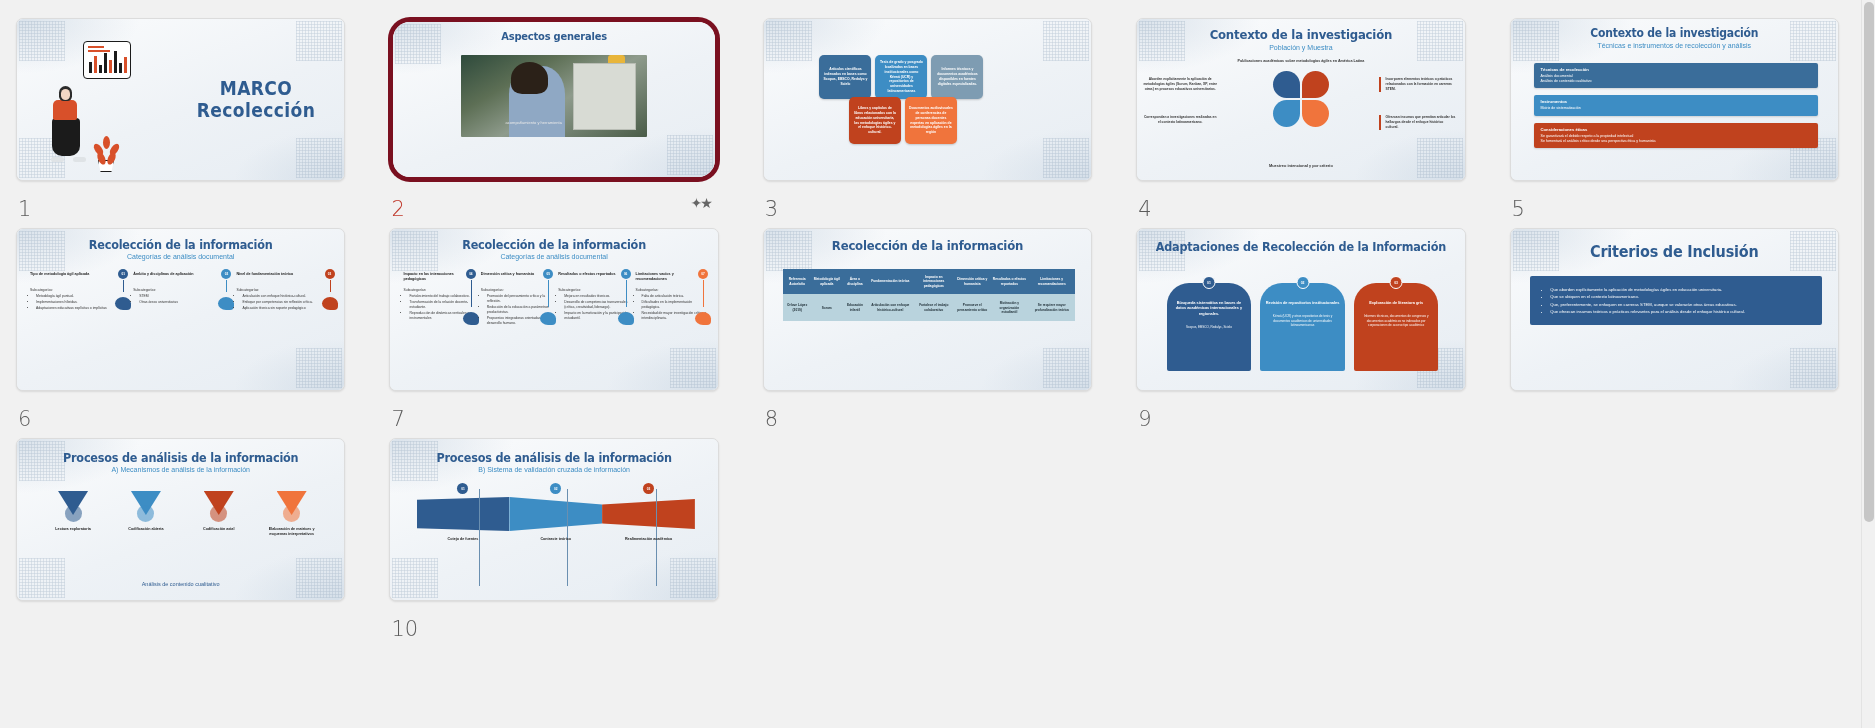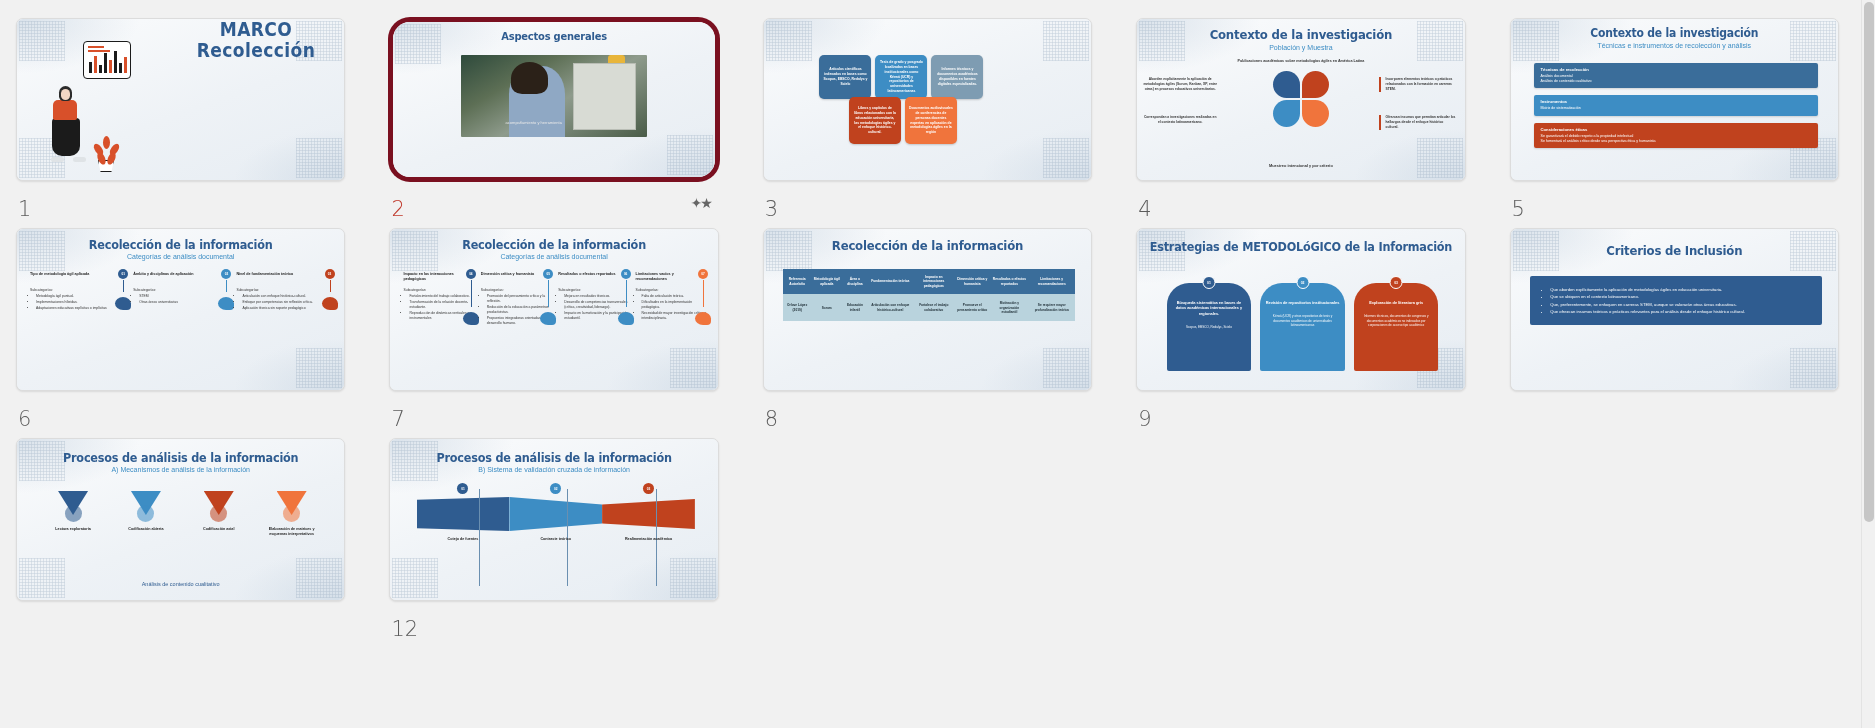--- a/index.html
+++ b/index.html
@@ -105,21 +105,21 @@
   }
   .s-sub {
     position: relative;
     text-align: center;
     color: #3d8dc4;
     font-size: 7px;
     margin-top: 2px;
   }
 
   
-  .s1-inner { position:absolute; inset:0; display:flex; }
+  .s1-inner { position:absolute; inset:0; display:flex; align-items:center; }
   .s1-art { width:46%; position:relative; height:100%; }
   .s1-title {
     width:54%; text-align:center;
     color:#2f5c90; font-weight:900; font-size:19px; line-height:1.12;
     font-family:"DejaVu Sans Condensed","Liberation Sans",sans-serif;
     letter-spacing:.4px;
   }
   .person { position:absolute; left:34px; bottom:18px; width:34px; height:78px; }
   .pers-head{position:absolute;left:8px;top:2px;width:13px;height:15px;background:#2b2b2b;border-radius:7px 7px 5px 5px;}
   .pers-face{position:absolute;left:10px;top:5px;width:9px;height:11px;background:#f2d6c4;border-radius:5px;}
@@ -213,21 +213,21 @@
   }
   .arc .num{
     position:absolute; top:-7px; left:50%; transform:translateX(-50%);
     width:13px; height:13px; border-radius:50%; border:1.5px solid #fff;
     font-size:3.4px; display:flex; align-items:center; justify-content:center; font-weight:800;
   }
   .arc .t{ font-size:3.9px; font-weight:800; line-height:1.4; }
   .arc .d{ font-size:3.1px; line-height:1.45; margin-top:9px; opacity:.95;}
 
   
-  .s10-title{ padding-top:15px; font-size:13px; }
+  .s10-title{ padding-top:15px; font-size:16px; }
   .s10-box{
     position:absolute; left:6%; right:5%; top:47px;
     background:#2f5c90; color:#fff; border-radius:2px;
     padding:10px 12px; font-size:4.2px; line-height:1.75;
   }
   .s10-box ul{ margin-left:8px; }
 
   
   .s11-title{ padding-top:12px; font-size:12.5px; }
   .s11-row{ position:absolute; left:6%; right:5%; top:52px; display:flex; justify-content:space-around; }
@@ -568,21 +568,21 @@
       <div class="caption-row">
         <span class="slide-num">8</span>
       </div>
     </div>
 
     <div class="cell">
       <div class="thumb">
         <div class="paper"></div>
         <div class="corner-tex tl"></div>
         <div class="corner-tex br"></div>
-        <div class="s-title s9-title">Estrategias de METODOLóGICO de la Información</div>
+        <div class="s-title s9-title">Adaptaciones de Recolección de la Información</div>
         <div class="s9-arcs">
           <div class="arc" style="background:#2f5c90">
             <div class="num" style="background:#2f5c90">01</div>
             <div class="t">Búsqueda sistemática en bases de datos académicas internacionales y regionales.</div>
             <div class="d">Scopus, EBSCO, Redalyc, Scielo</div>
           </div>
           <div class="arc" style="background:#3d8dc4">
             <div class="num" style="background:#3d8dc4">02</div>
             <div class="t">Revisión de repositorios institucionales</div>
             <div class="d">Kérwá (UCR) y otros repositorios de tesis y documentos académicos de universidades latinoamericanas</div>
@@ -684,21 +684,21 @@
         <div class="s12-vline" style="left:27%"></div>
         <div class="s12-vline" style="left:54%"></div>
         <div class="s12-vline" style="left:81%"></div>
         <div class="s12-lbls">
           <div class="s12-lbl">Cotejo de fuentes</div>
           <div class="s12-lbl">Contraste teórico</div>
           <div class="s12-lbl">Realimentación académica</div>
         </div>
       </div>
       <div class="caption-row">
-        <span class="slide-num">12</span>
+        <span class="slide-num">10</span>
       </div>
     </div>
 
   </div>
 
   <div class="scrollbar-track">
     <div class="scrollbar-thumb"></div>
   </div>
 
 </div>

